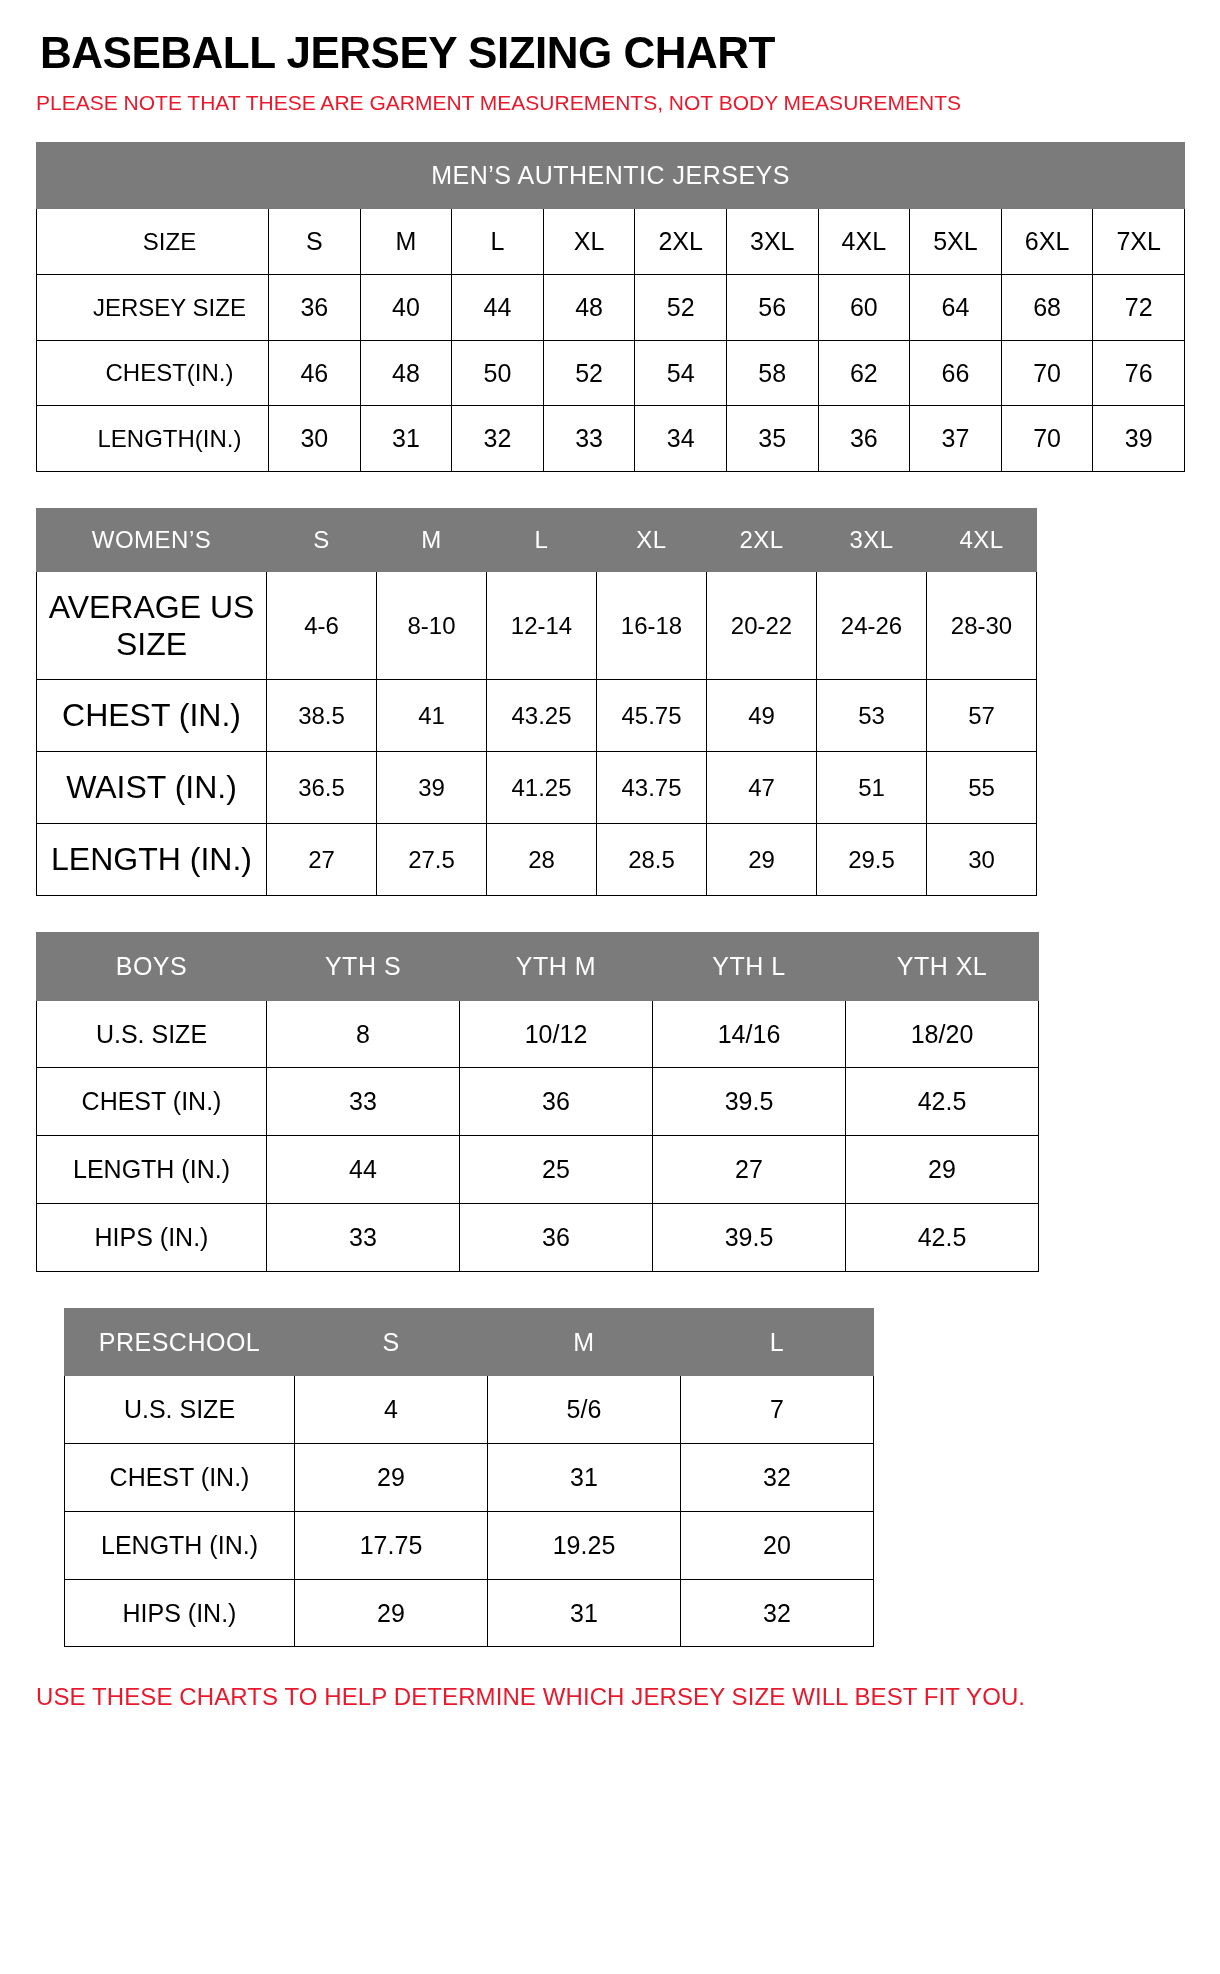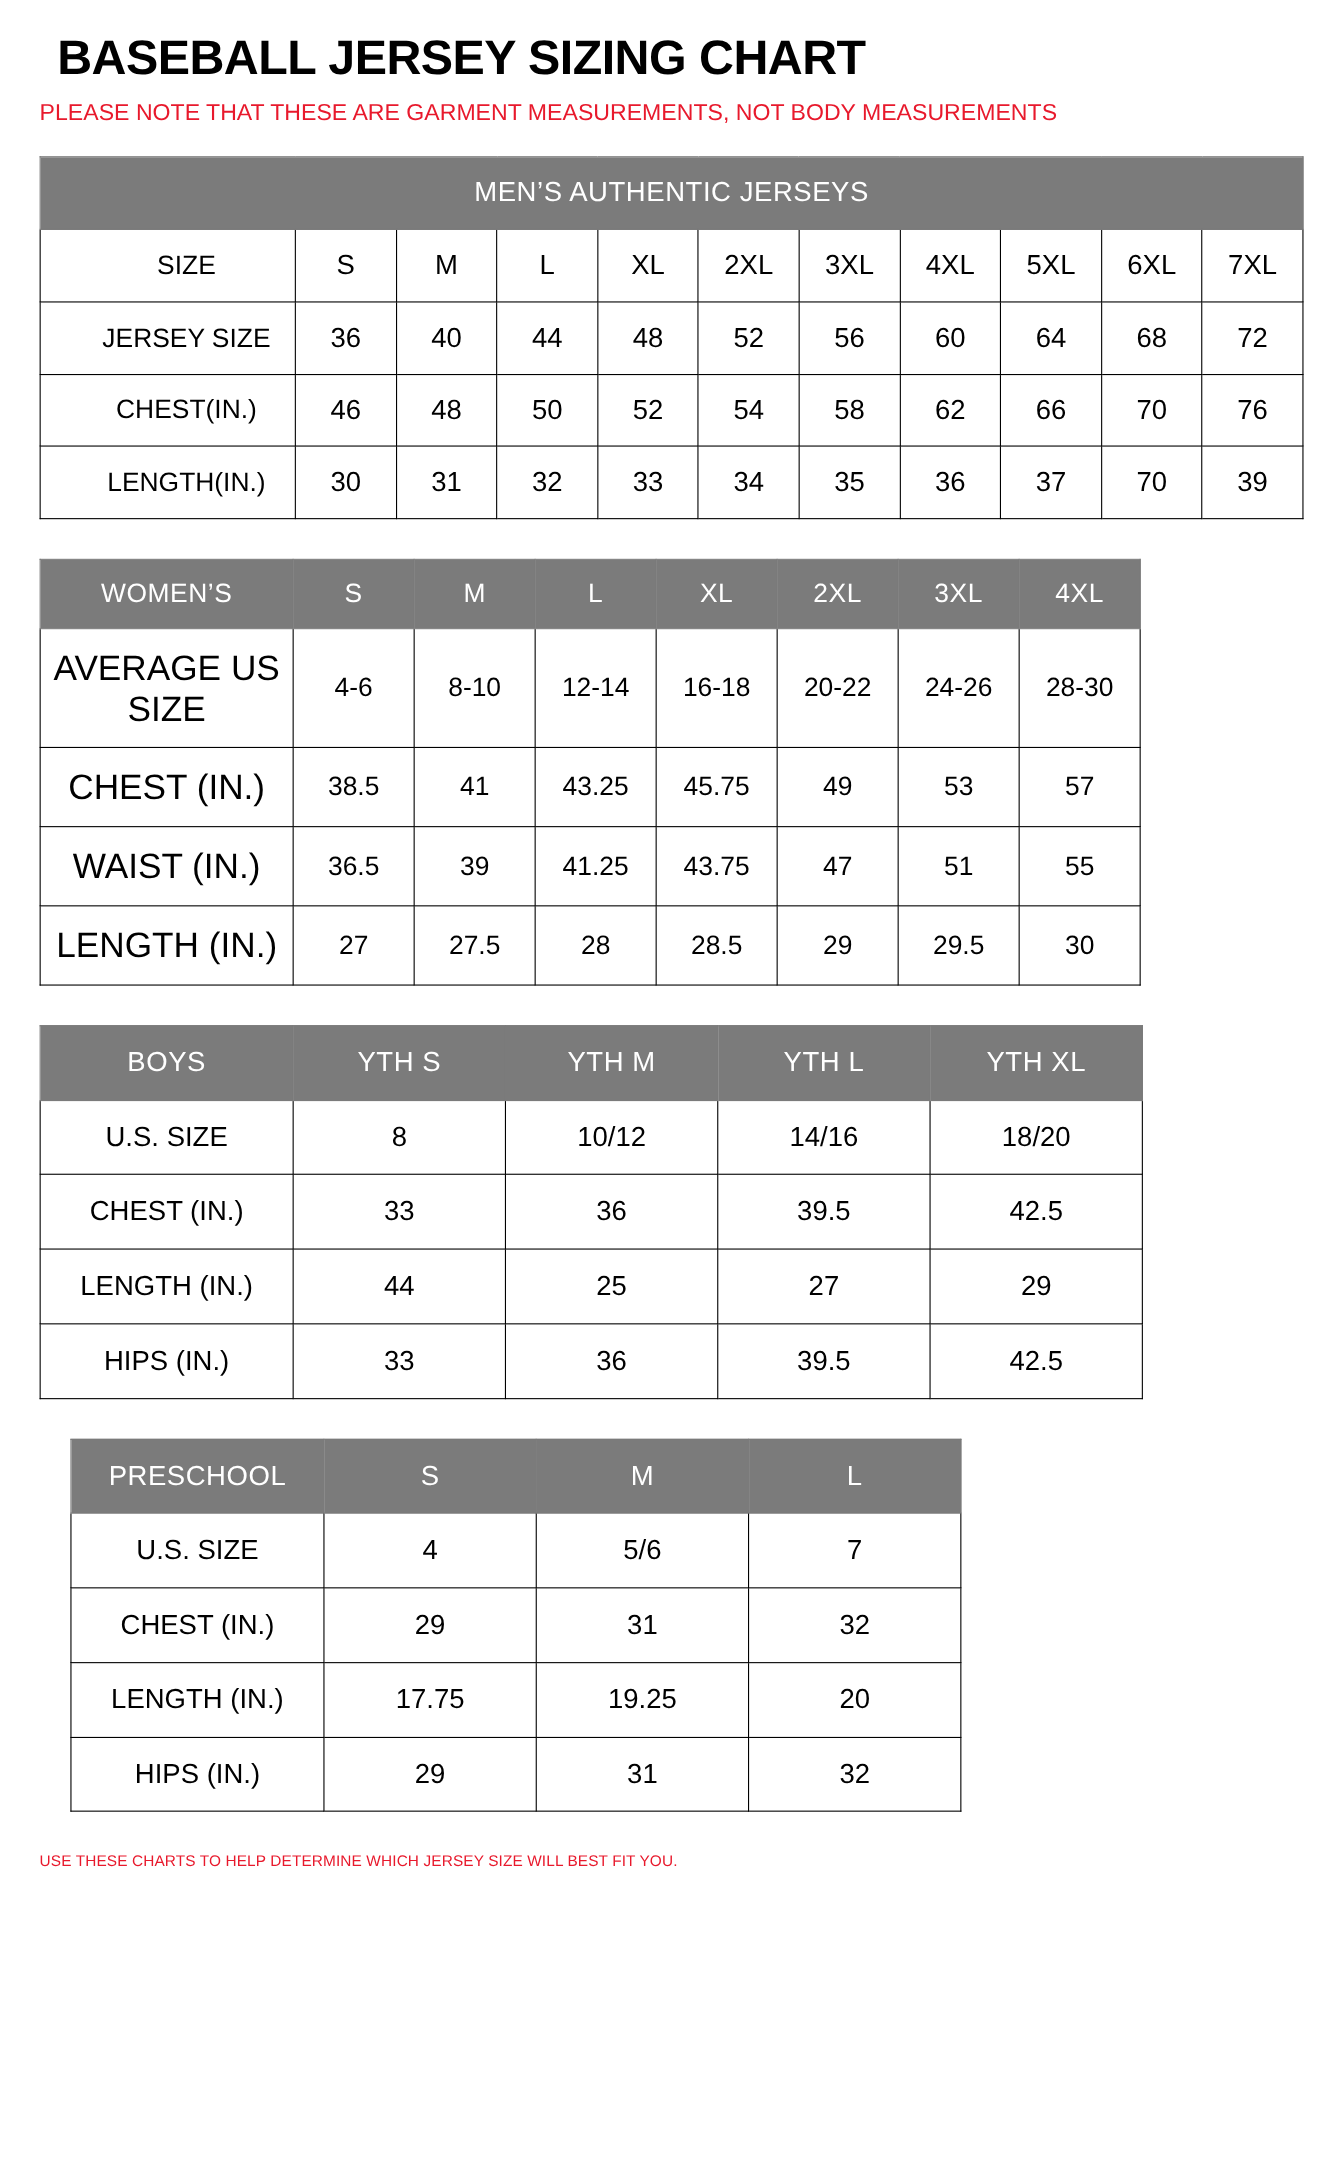--- a/index.html
+++ b/index.html
@@ -13,21 +13,21 @@
     min-height: 1974px;
     font-family: "Liberation Sans", sans-serif;
     color: #000000;
     padding: 30px 36px 0 36px;
   }
   .page-title {
     font-size: 44px;
     font-weight: bold;
     letter-spacing: -0.5px;
     line-height: 1.05;
-    margin: 0 0 14px 16px;
+    margin: 0 0 14px 4px;
     color: #000;
   }
   .note {
     color: #e8192c;
     font-size: 21px;
     line-height: 1.25;
     margin: 0 0 26px 0;
     max-width: 1120px;
   }
   table.chart {
@@ -89,21 +89,21 @@
   #boys-table td { font-size: 25px; padding: 19px 2px; }
 
   
   #preschool-table { width: 810px; margin-left: 28px; }
   #preschool-table col.lbl { width: 230px; }
   #preschool-table col.v { width: 193px; }
   #preschool-table td { font-size: 25px; padding: 19px 2px; }
 
   .footer-note {
     color: #e8192c;
-    font-size: 14px;
+    font-size: 24px;
     margin: 8px 0 24px 0;
     letter-spacing: 0.1px;
   }
 </style>
 </head>
 <body>
 
 <h1 class="page-title">BASEBALL JERSEY SIZING CHART</h1>
 <p class="note">PLEASE NOTE THAT THESE ARE GARMENT MEASUREMENTS, NOT BODY MEASUREMENTS</p>
 

